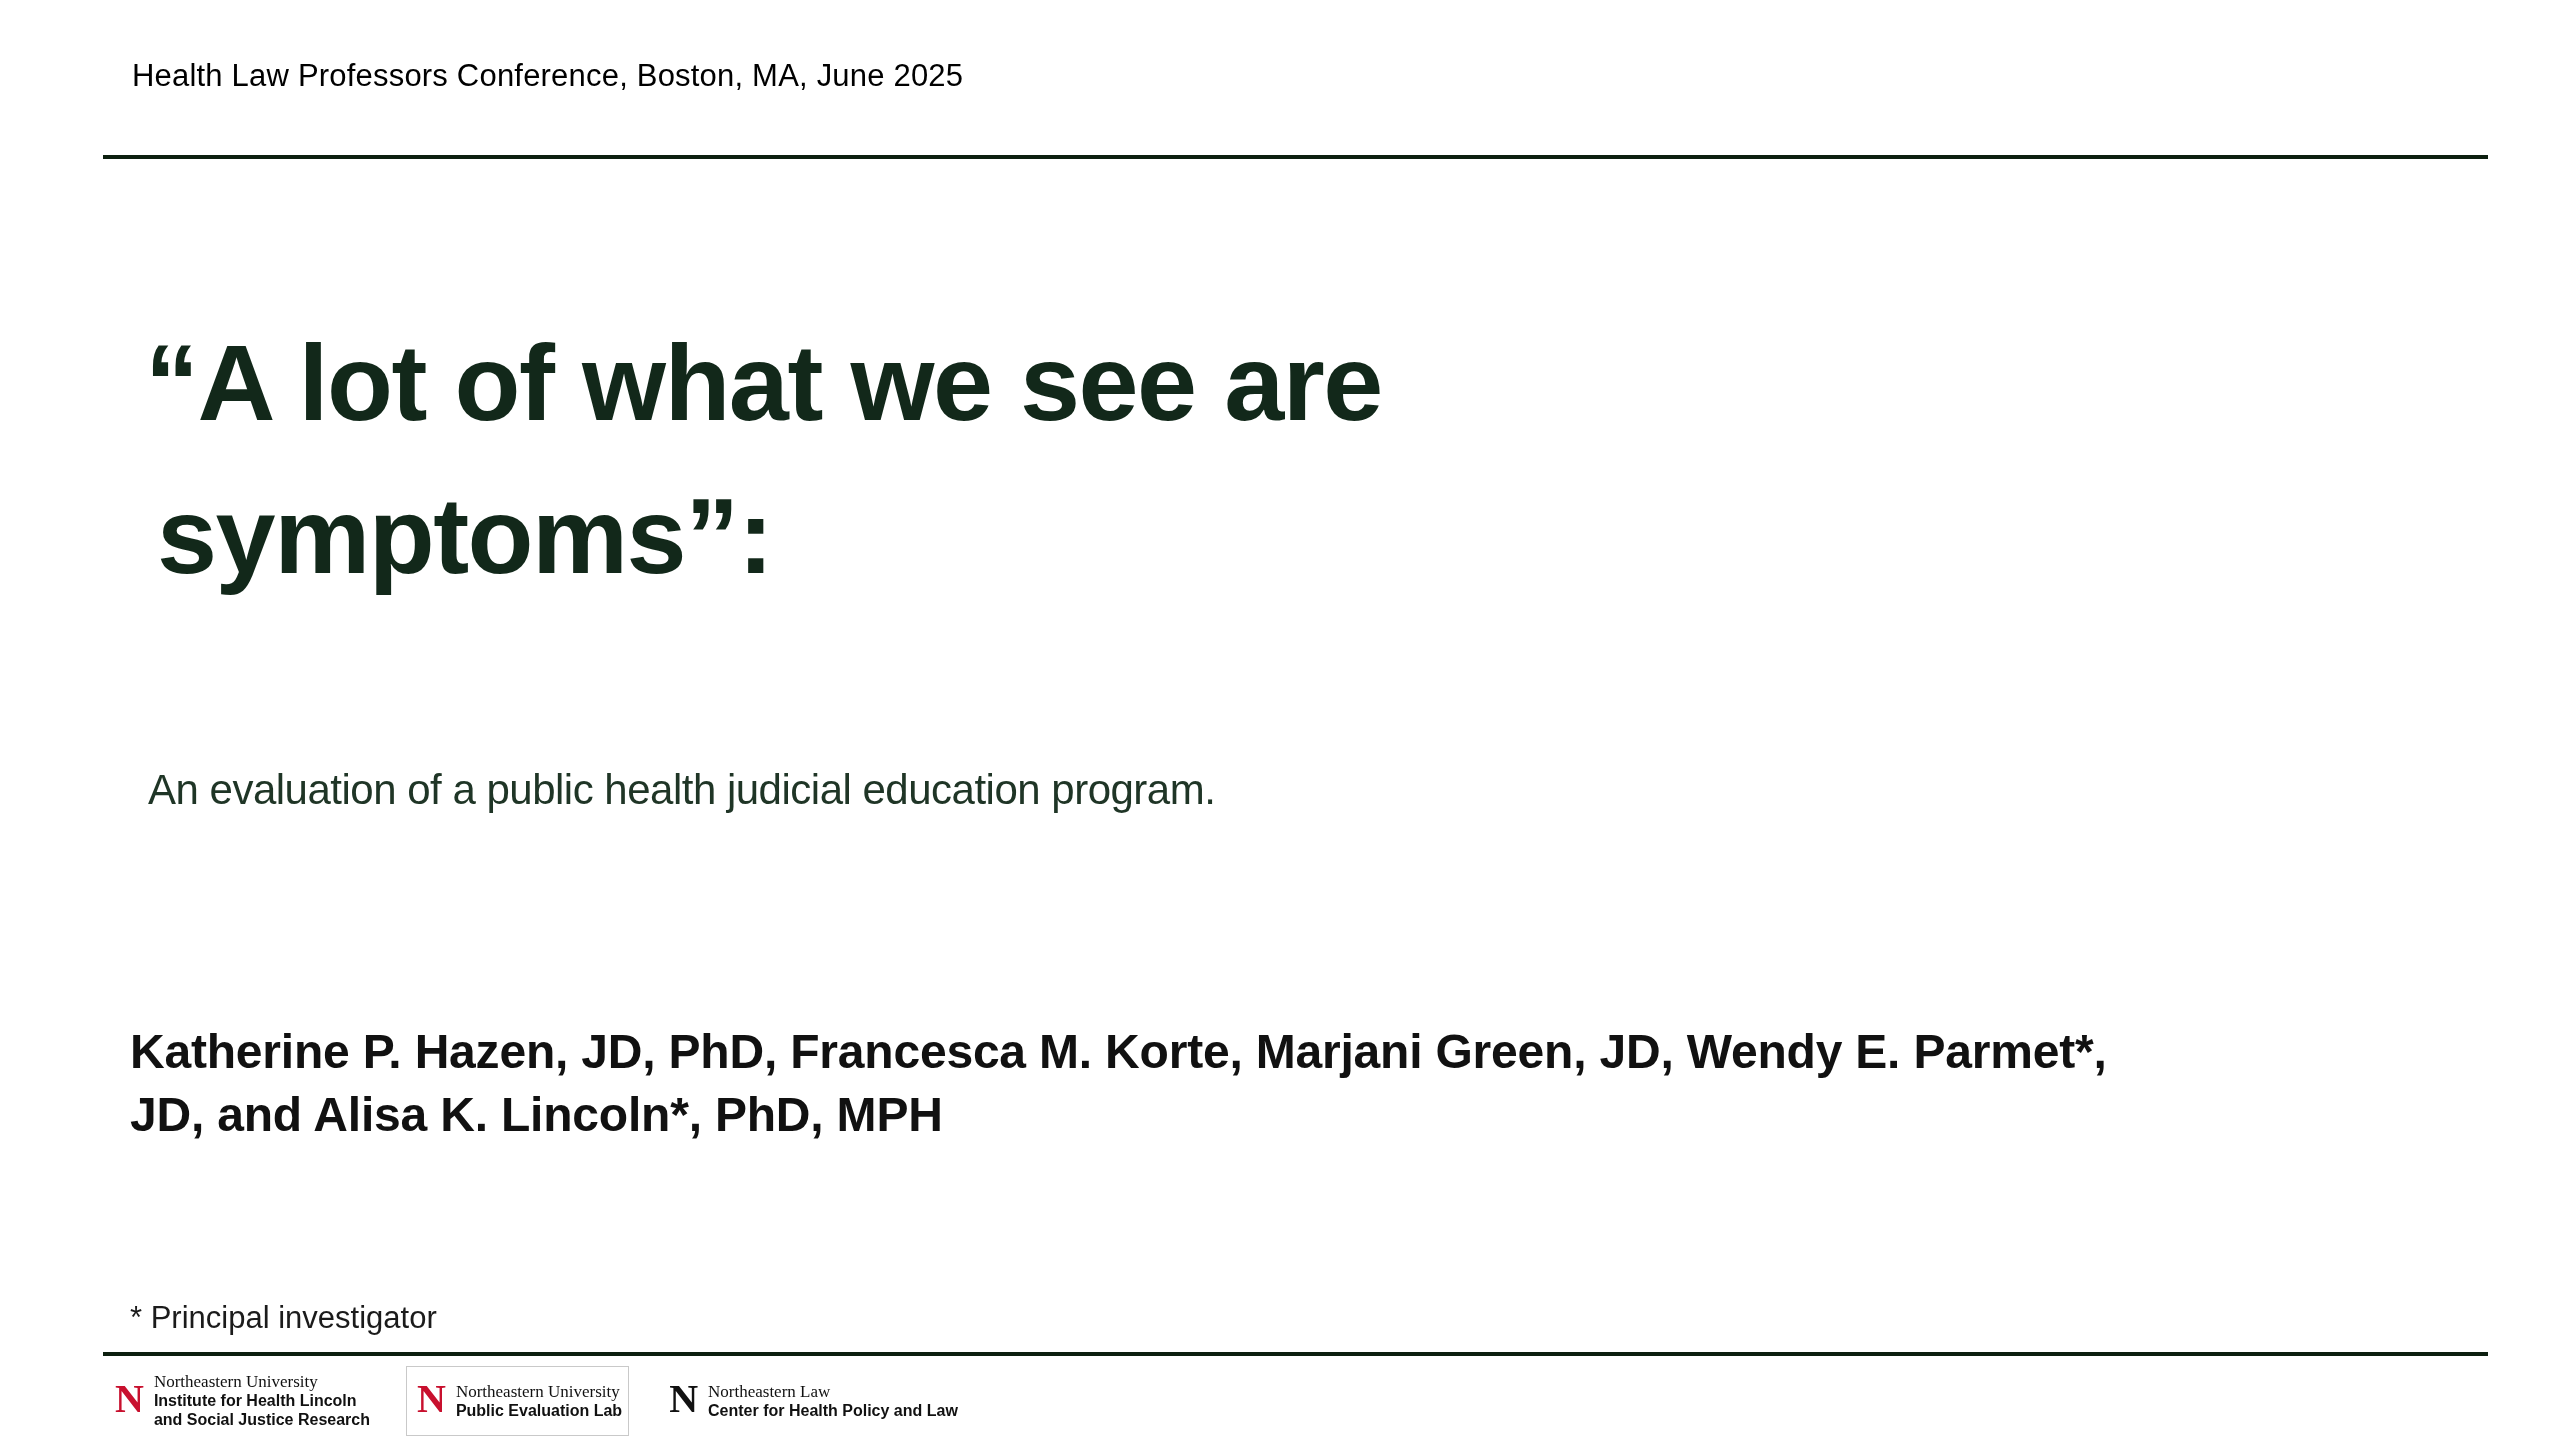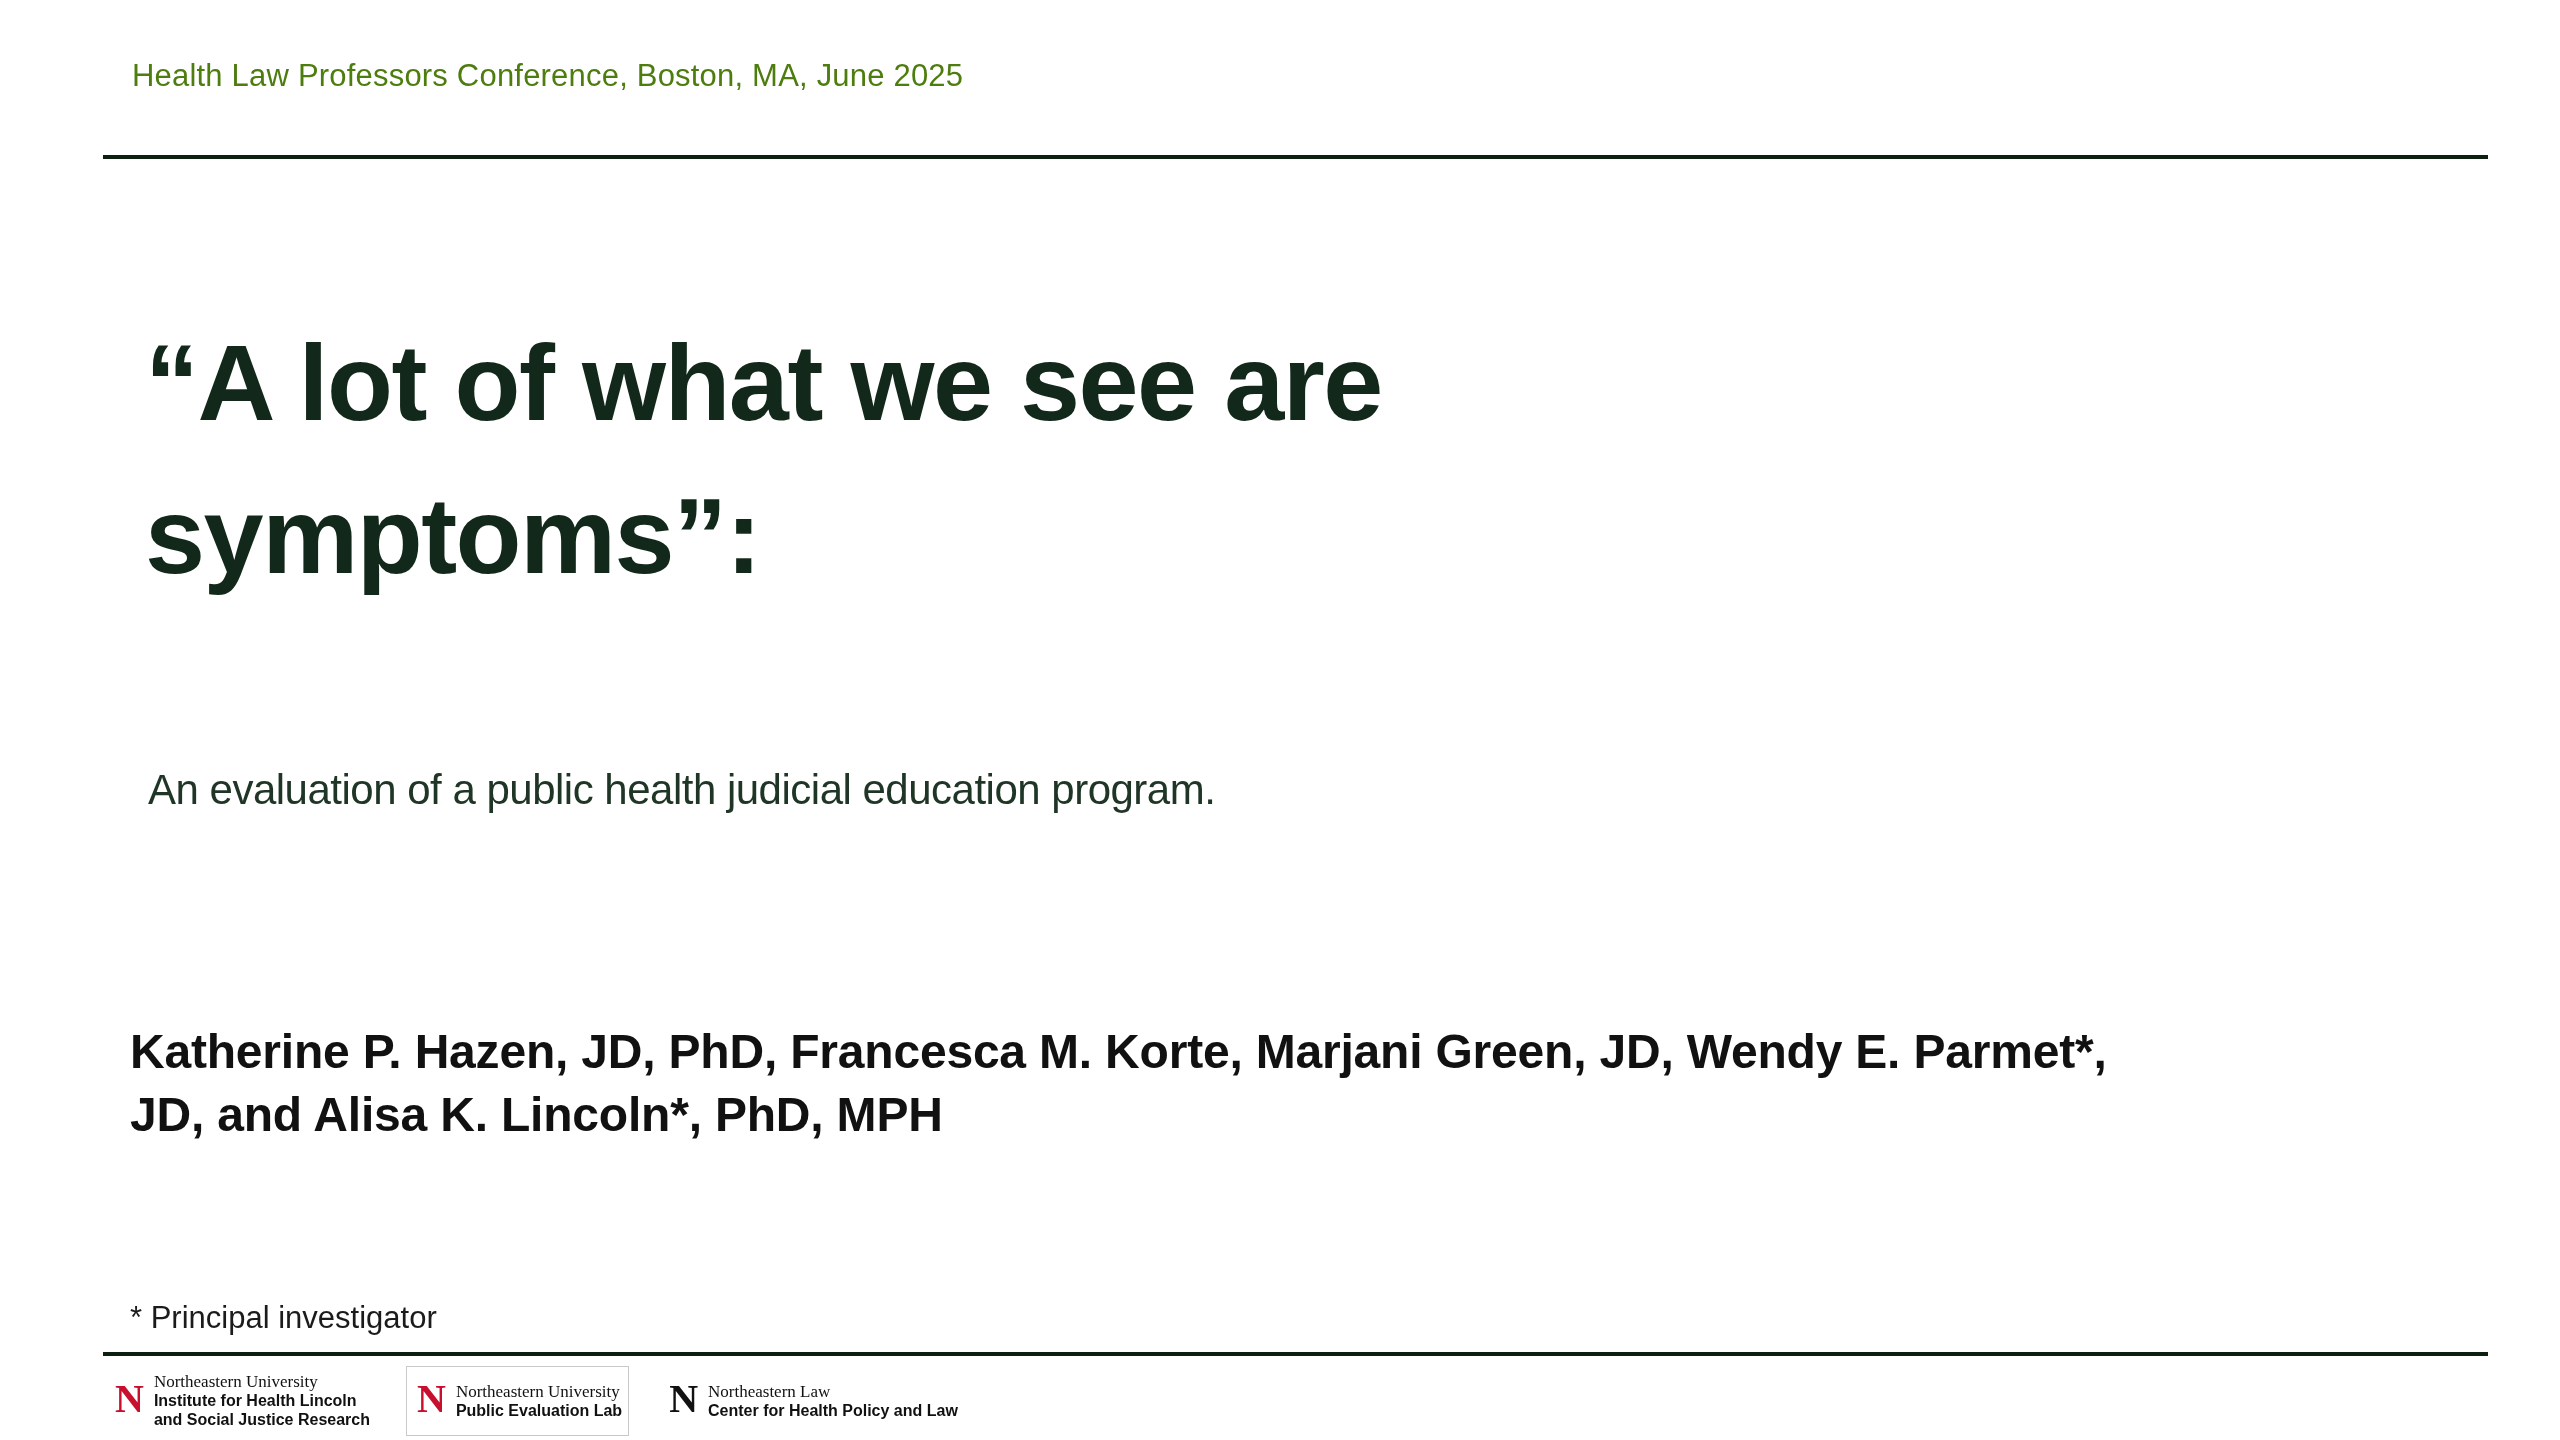--- a/index.html
+++ b/index.html
@@ -21,21 +21,21 @@
     inset: 0;
     background: #ffffff;
   }
 
   
   .header-text {
     position: absolute;
     left: 132px;
     top: 58px;
     font-size: 31px;
-    color: #4d7c0f;
+    color: #000000;
     letter-spacing: 0.2px;
     white-space: nowrap;
   }
   .header-rule {
     position: absolute;
     left: 103px;
     top: 155px;
     width: 2385px;
     height: 4px;
     background: #0d1f0f;
@@ -49,20 +49,21 @@
     width: 2200px;
     font-size: 108px;
     font-weight: 700;
     line-height: 1.08;
     color: #12281a;
     letter-spacing: -1.5px;
   }
   .title .line2 {
     display: block;
     margin-top: 36px;
+    margin-left: 12px;
   }
 
   .subtitle {
     position: absolute;
     left: 148px;
     top: 765px;
     width: 2320px;
     font-size: 42px;
     font-weight: 400;
     color: #1f3526;

